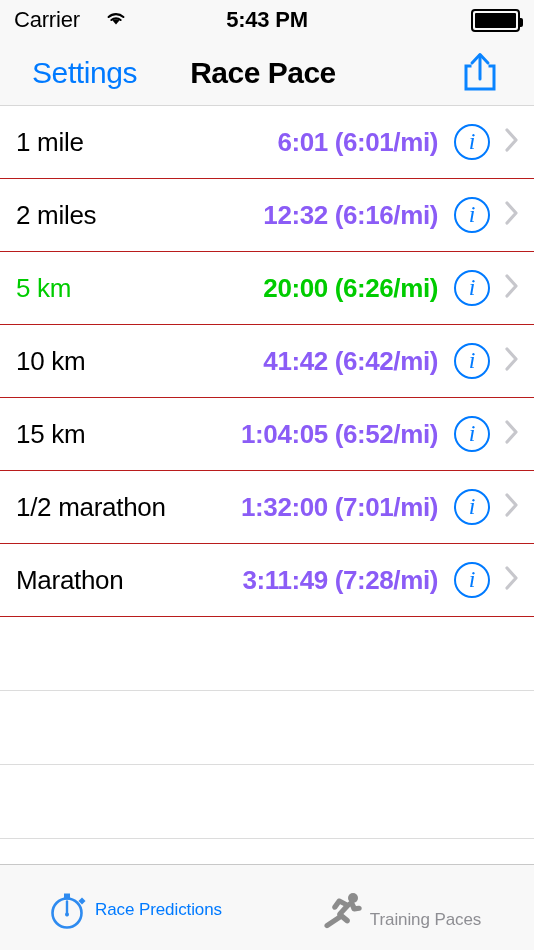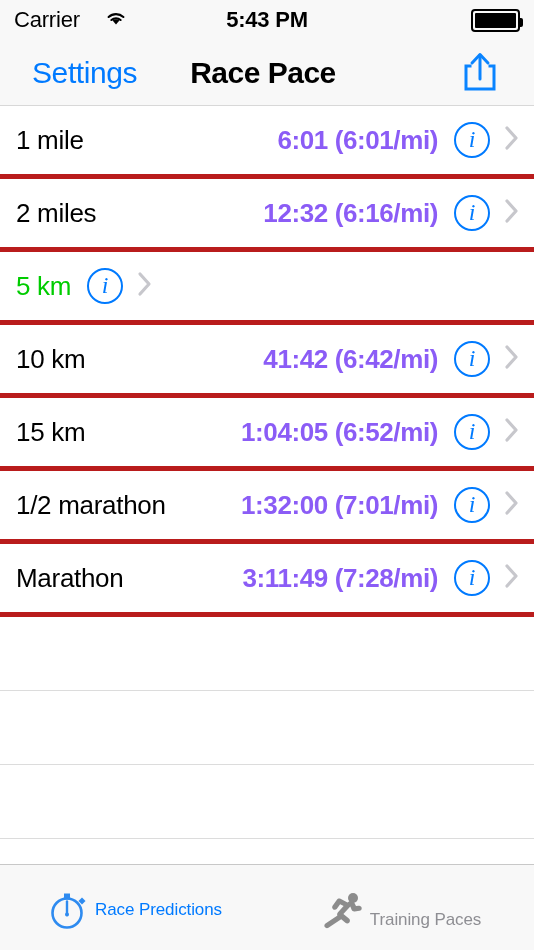--- a/index.html
+++ b/index.html
@@ -62,21 +62,21 @@
   .nav-right-btn {
     margin-left:auto; background:none; border:none; cursor:pointer;
     display:flex; align-items:center; justify-content:center;
     width:44px; height:52px; padding:0;
   }
 
   
   .table { flex: 1 1 auto; background:#fff; overflow:hidden; }
   .row {
     height: 73px;
-    border-bottom: 5px solid #b91c1c;
+    border-bottom: 1px solid #b91c1c;
     display:flex; align-items:center;
     padding: 0 14px 0 16px;
     background:#fff;
     cursor: pointer;
   }
   .row-label { font-size: 26px; color:#000; letter-spacing:-0.3px; white-space:nowrap; }
   .row-value {
     margin-left:auto; font-size:26px; font-weight:bold; color:#8b5cf6;
     letter-spacing:-0.4px; white-space:nowrap; text-align:right;
   }
@@ -166,20 +166,21 @@
         <span class="row-value">12:32 (6:16/mi)</span>
         <button class="info-btn">
           <span>i</span>
         </button>
         <span class="chevron"><svg width="16" height="28" viewBox="0 0 16 28">
             <path d="M3 4 L12 14 L3 24" stroke="#c7c7cc" stroke-width="3.2" fill="none" stroke-linecap="round" stroke-linejoin="round"></path>
           </svg></span>
       </div>
       <div class="row highlight">
         <span class="row-label">5 km</span>
+        <span class="row-value">20:00 (6:26/mi)</span>
         <button class="info-btn">
           <span>i</span>
         </button>
         <span class="chevron"><svg width="16" height="28" viewBox="0 0 16 28">
             <path d="M3 4 L12 14 L3 24" stroke="#c7c7cc" stroke-width="3.2" fill="none" stroke-linecap="round" stroke-linejoin="round"></path>
           </svg></span>
       </div>
       <div class="row">
         <span class="row-label">10 km</span>
         <span class="row-value">41:42 (6:42/mi)</span>

